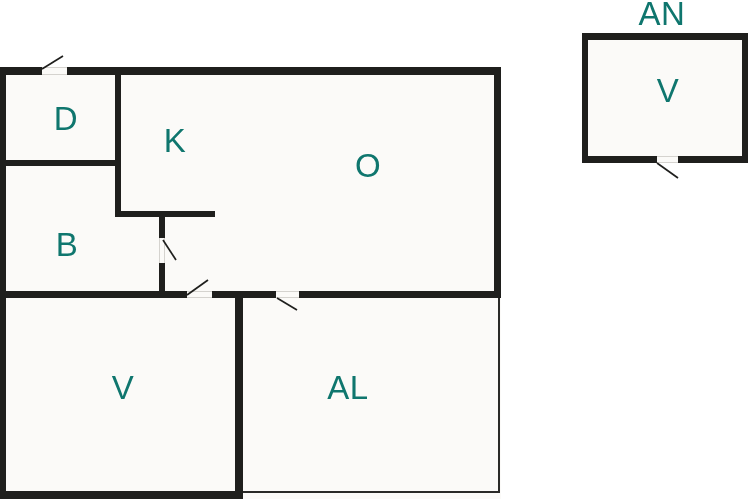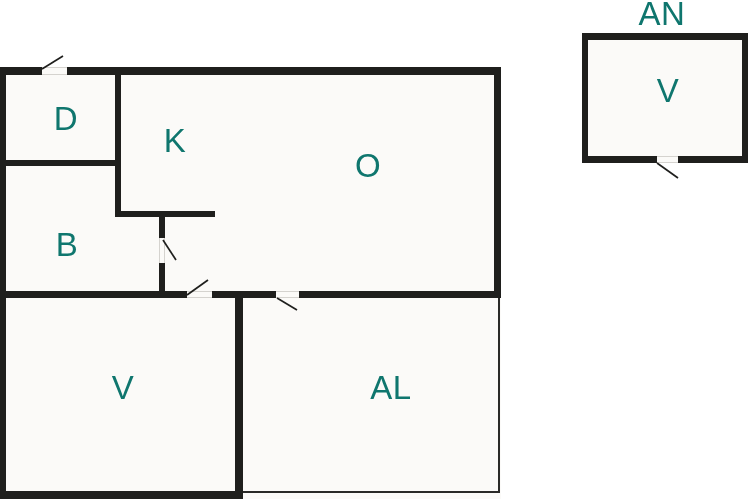--- a/index.html
+++ b/index.html
@@ -106,17 +106,17 @@
     <line x1="187" y1="295" x2="208" y2="280" stroke="#1f1f1d" stroke-width="1.7"></line>
     <line x1="277" y1="298" x2="297" y2="310" stroke="#1f1f1d" stroke-width="1.7"></line>
     <line x1="657" y1="163" x2="678" y2="178" stroke="#1f1f1d" stroke-width="1.7"></line>
   </svg>
 
   <div class="room-label" style="left:66px;  top:119px;">D</div>
   <div class="room-label" style="left:175px; top:141px;">K</div>
   <div class="room-label" style="left:368px; top:166px;">O</div>
   <div class="room-label" style="left:67px;  top:245px;">B</div>
   <div class="room-label" style="left:123px; top:388px;">V</div>
-  <div class="room-label" style="left:391px; top:388px;">AL</div>
+  <div class="room-label" style="left:348px; top:388px;">AL</div>
   <div class="room-label" style="left:662px; top:14px;">AN</div>
   <div class="room-label" style="left:668px; top:91px;">V</div>
 
 </div>
 
 </body></html>

